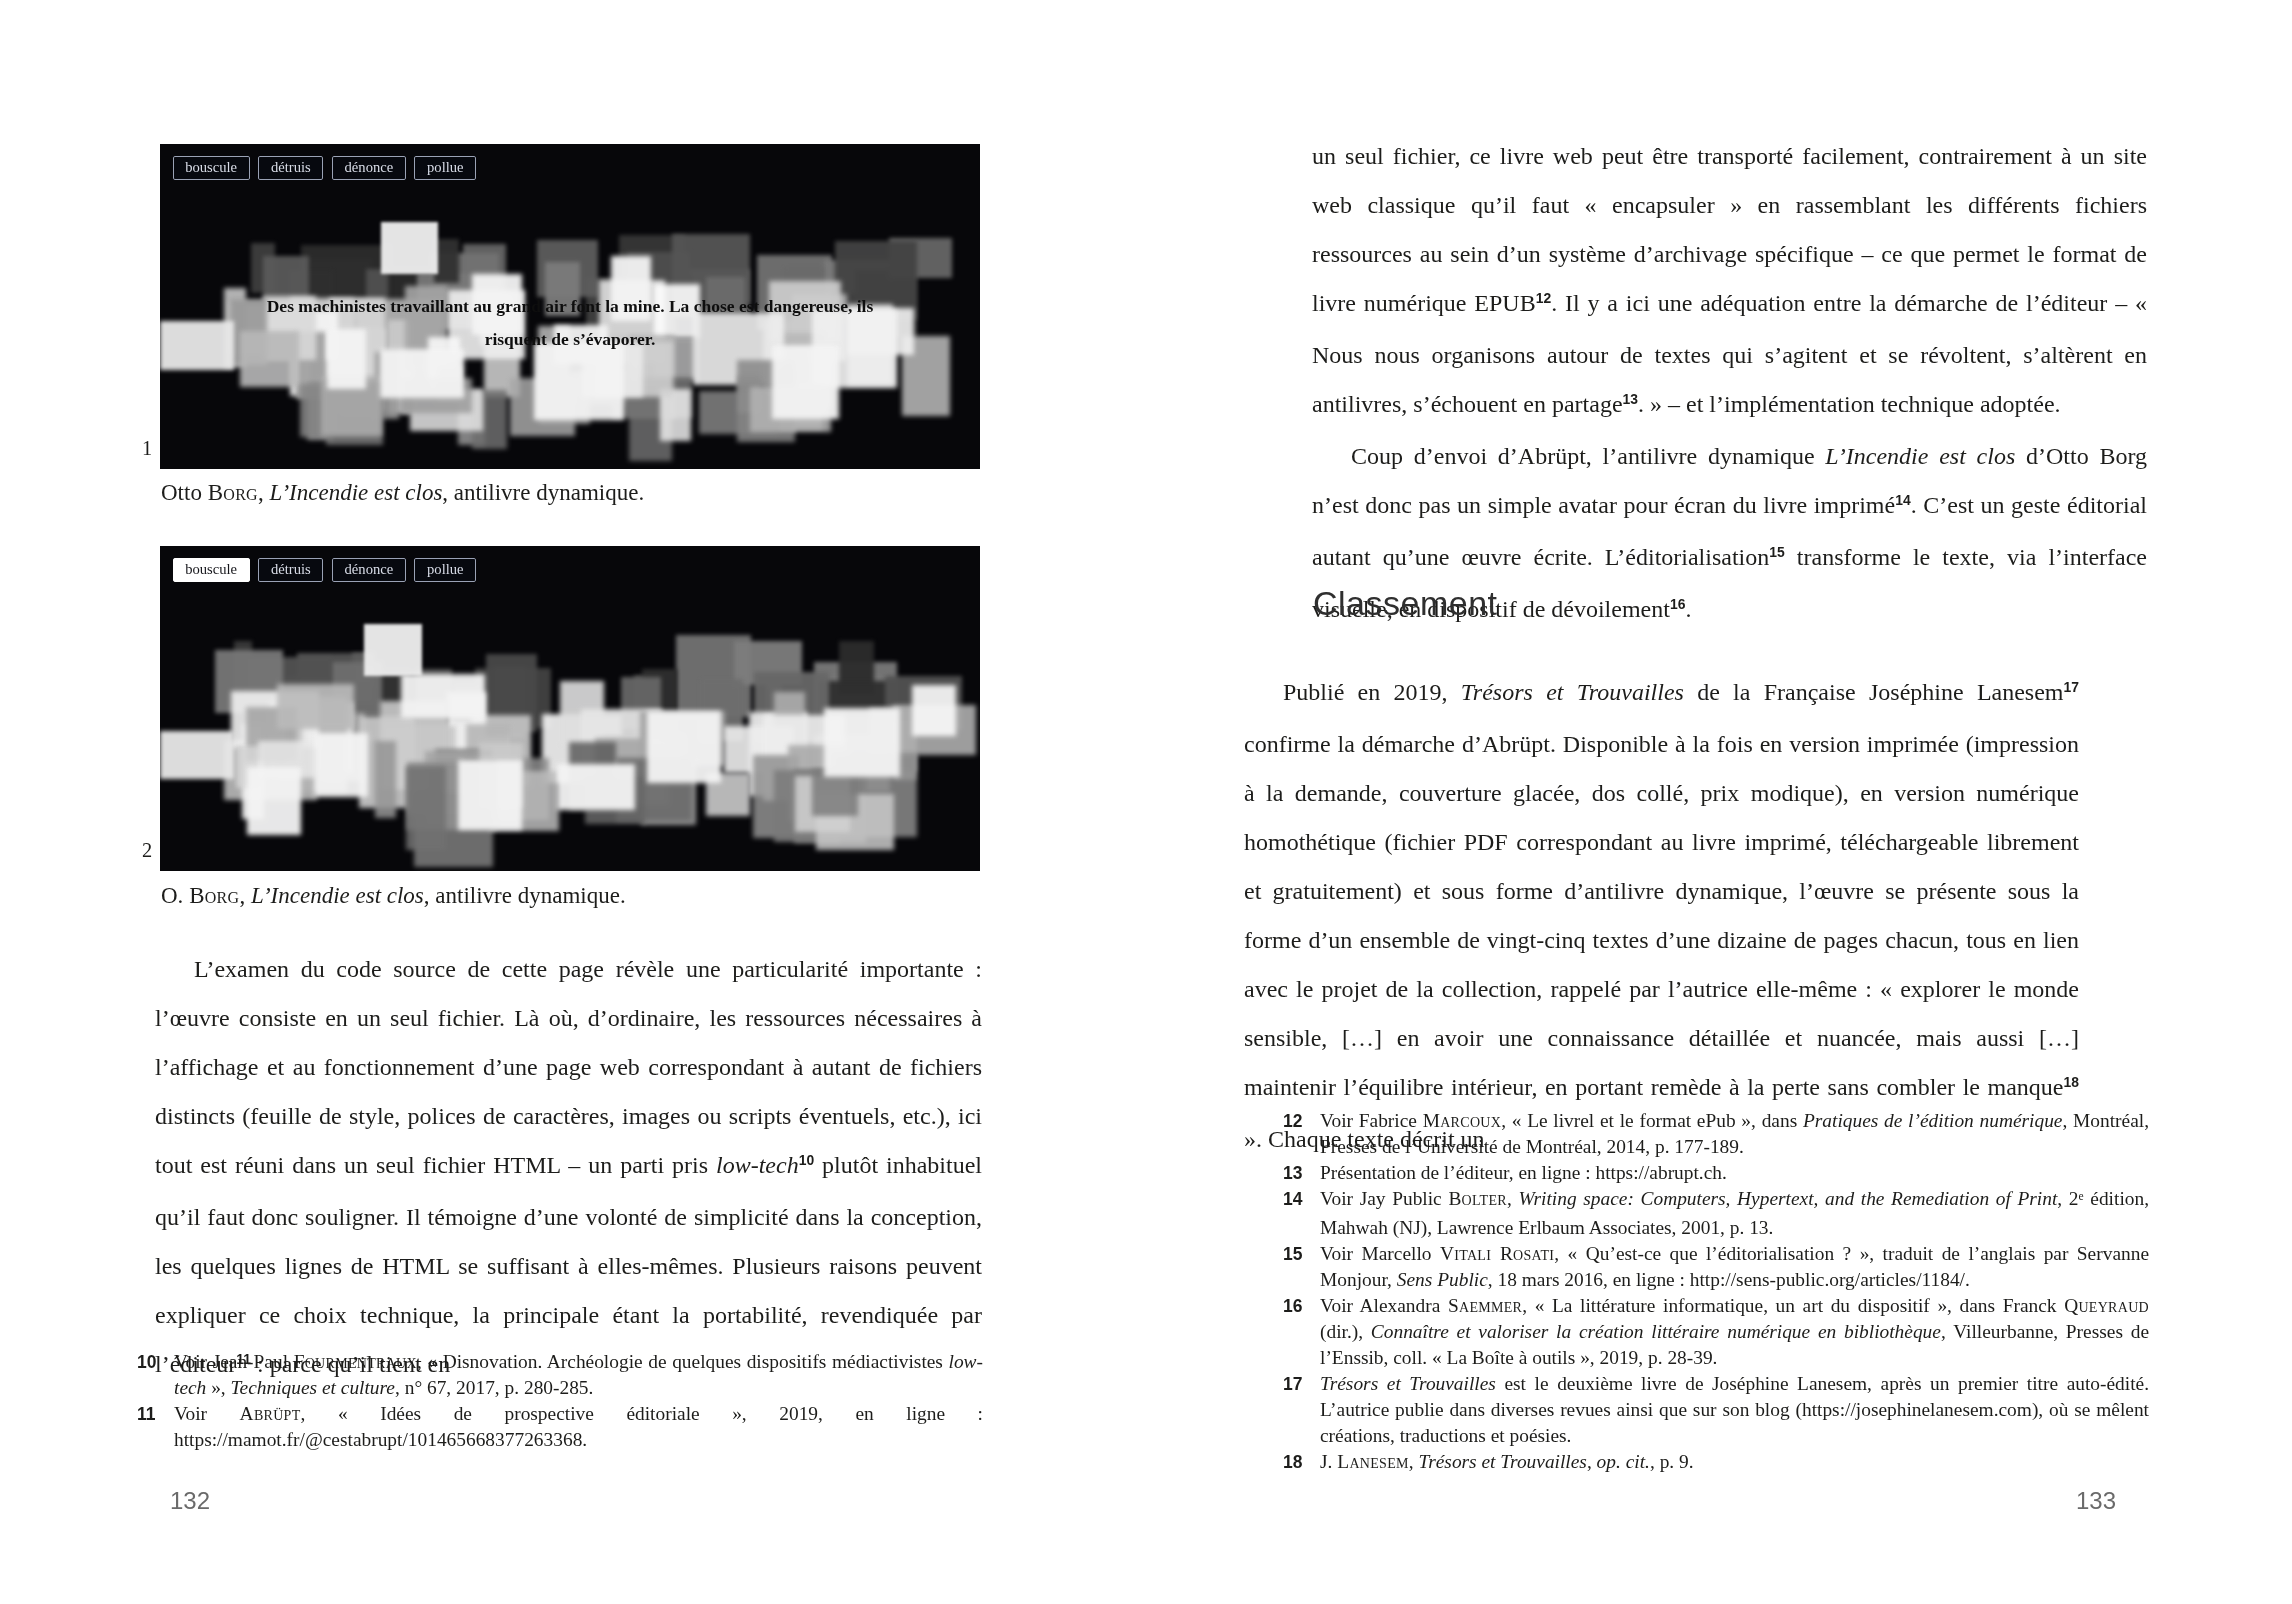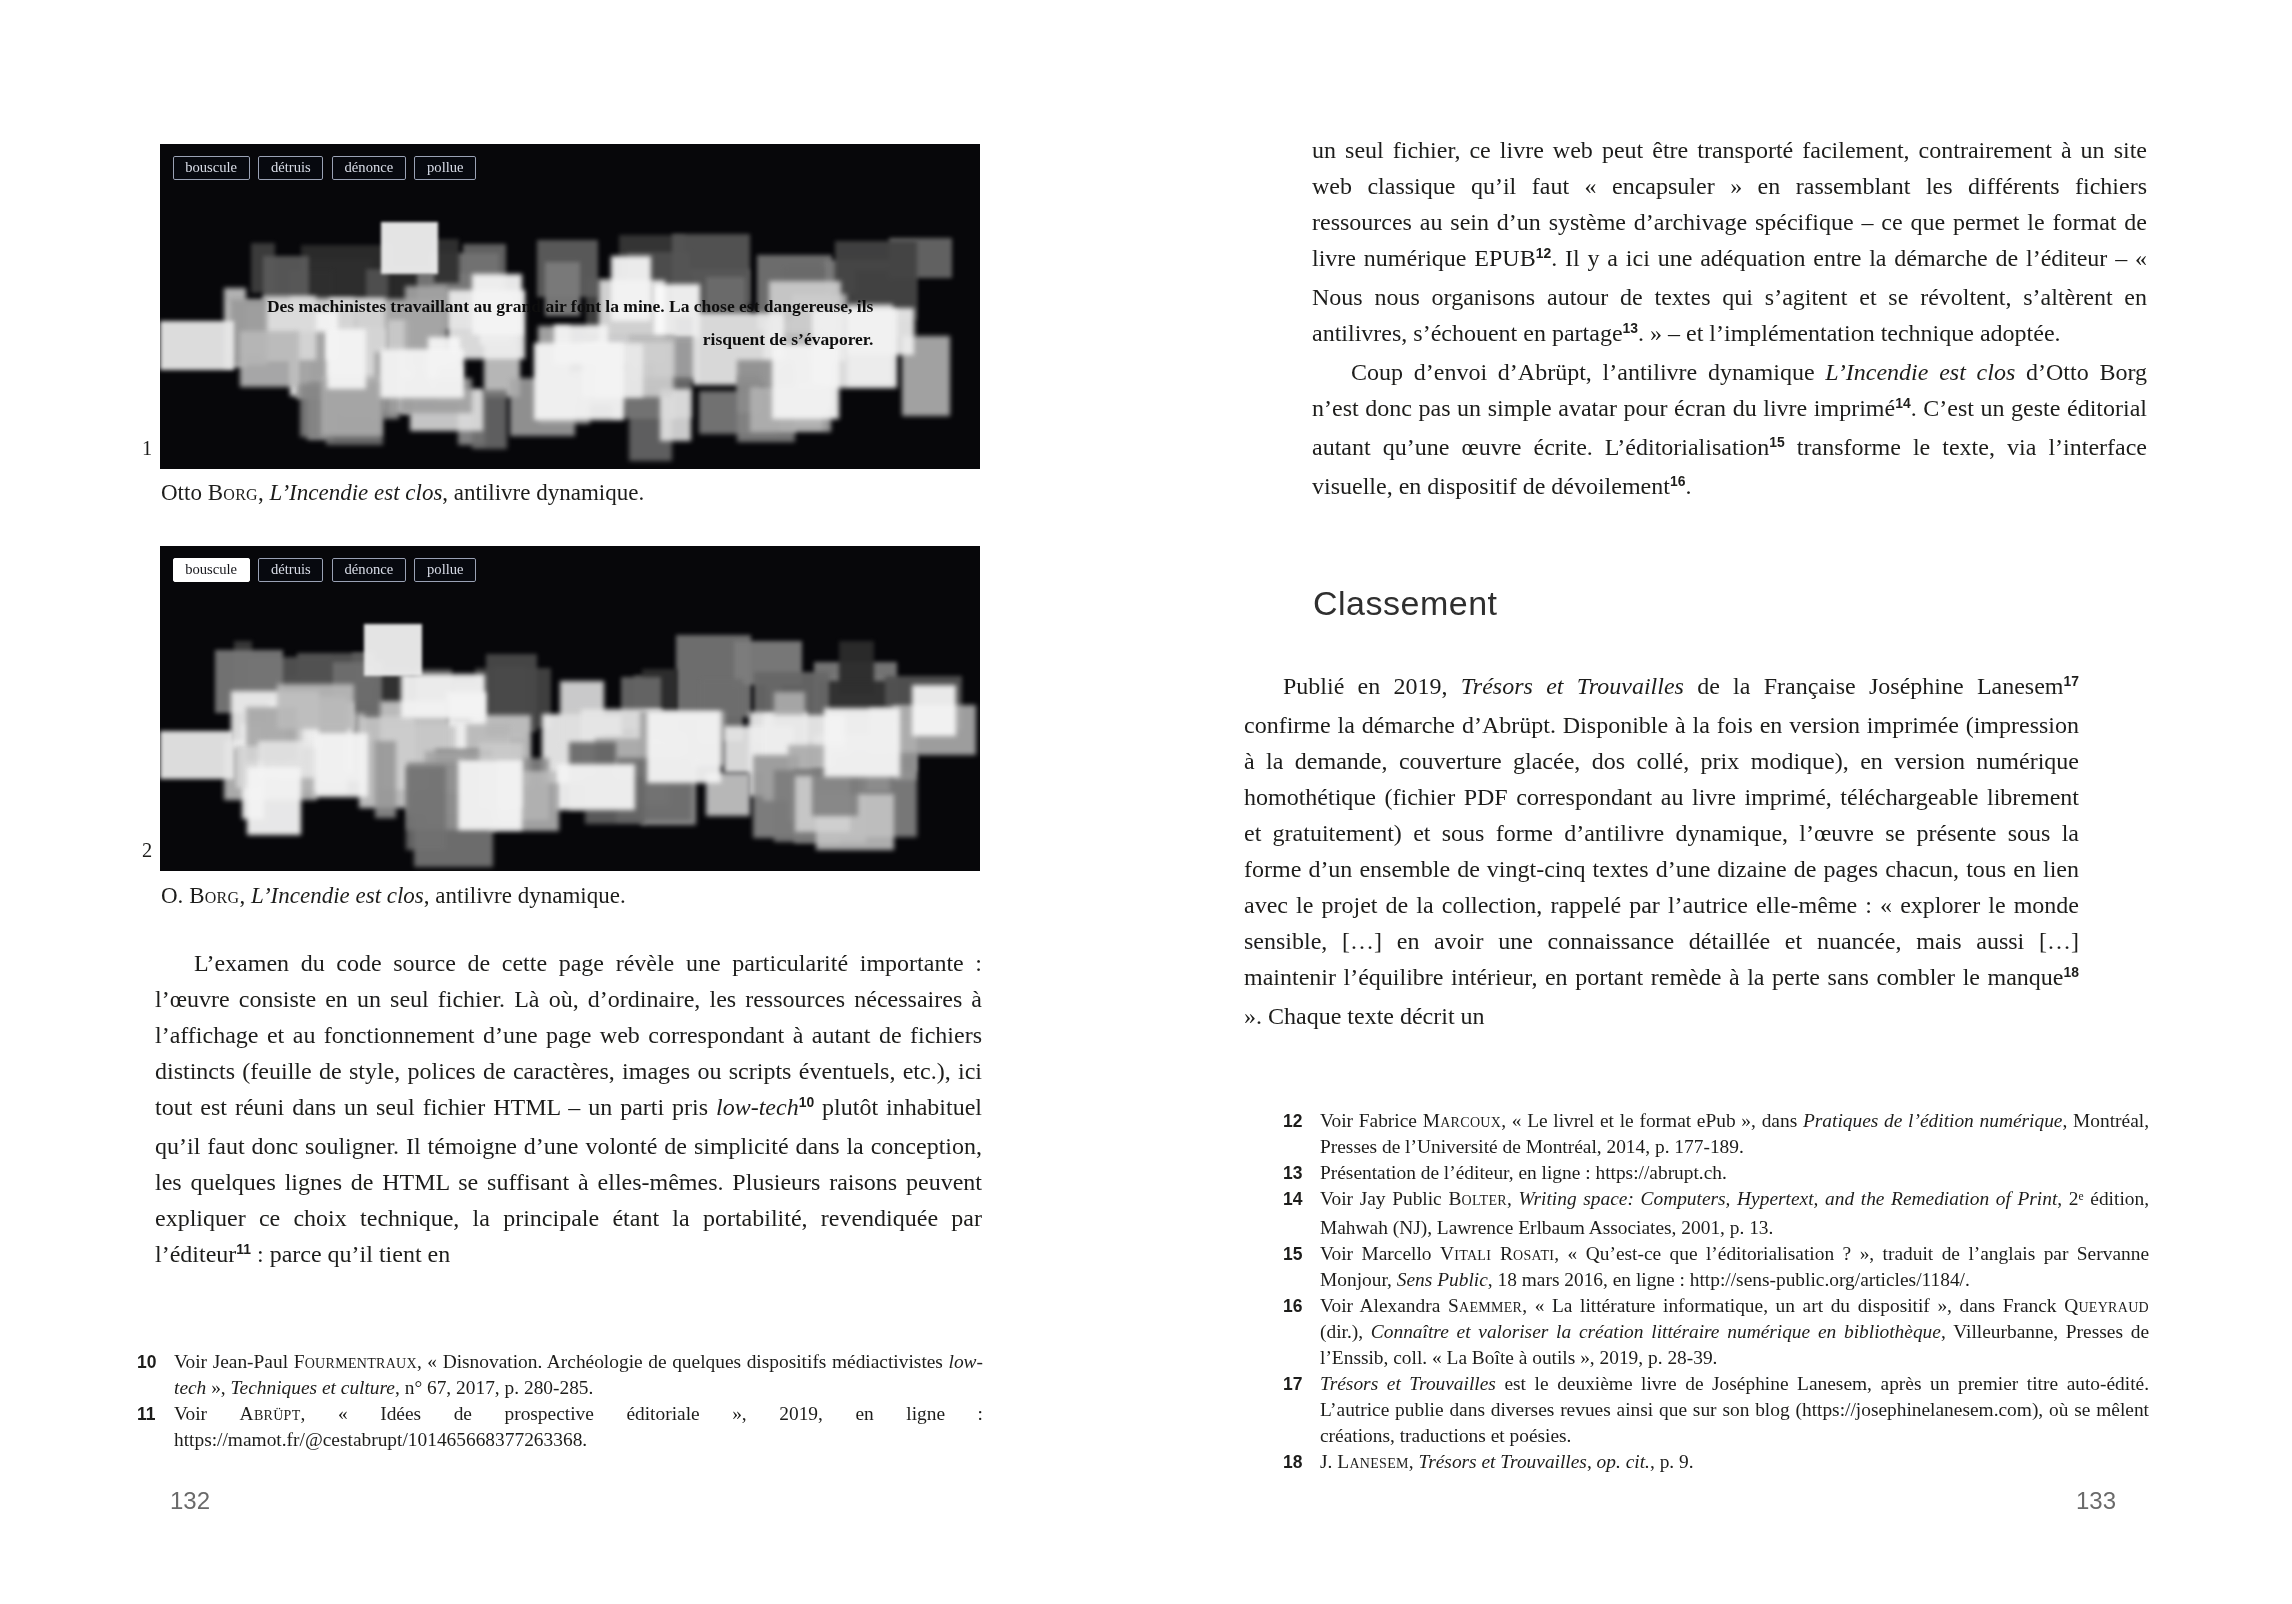--- a/index.html
+++ b/index.html
@@ -11,33 +11,33 @@
   
   .figure { position:absolute; left:160px; width:820px; height:325px;
             background:#07070a; overflow:hidden; }
   #fig1 { top:144px; } #fig2 { top:546px; }
   .btn-row { position:absolute; left:12.6px; top:11.6px; display:flex; gap:8.7px; z-index:3; }
   .art-btn { font-family:"Liberation Serif", serif; font-size:14.6px; color:#d9dde8;
              background:rgba(8,10,16,.92); border:1px solid #9aa2b5; border-radius:1.9px;
              padding:2.9px 11.6px; cursor:pointer; }
   .art-btn.active { background:#ffffff; color:#15151a; border-color:#ffffff; }
   .art-tex { position:absolute; left:0; top:0; right:0; bottom:0; z-index:1; }
-  .art-text { position:absolute; left:13%; width:74%; top:45%; z-index:2; text-align:right;
+  .art-text { position:absolute; left:13%; width:74%; top:45%; z-index:2; text-align:center;
               font-size:17.5px; line-height:33px; color:#0e0e0e; font-weight:600;}
   .fig-num { position:absolute; font-size:20.4px; color:#1d1d1b; }
   #fig1-num { left:142px; top:437px; } #fig2-num { left:142px; top:839px; }
   .caption { position:absolute; left:161px; width:820px; font-size:23px; color:#1d1d1b; }
   #cap1 { top:480px; } #cap2 { top:883px; }
 
   
   .bodyblock { position:absolute; }
   #body-left  { left:155px;  top:945px; width:827px; }
   #body-right { left:1312px; top:132px; width:835px; }
   #body-right2{ left:1244px; top:668px; width:835px; }
-  .para { margin:0; text-align:justify; font-size:24px; line-height:36px; }
+  .para { margin:0; text-align:justify; font-size:24px; line-height:49px; }
   .para.indent { text-indent:39px; }
 
   .seg-i  { font-style:italic; }
   .seg-sc { font-variant:small-caps; letter-spacing:0.3px; }
   .seg-sup{ font-family:"Liberation Sans",sans-serif; font-weight:700; font-size:58%;
             position:relative; top:-.55em; }
   .seg-exp{ font-size:60%; position:relative; top:-.45em; }
 
   
   #section-heading { position:absolute; left:1313px; top:584px;

